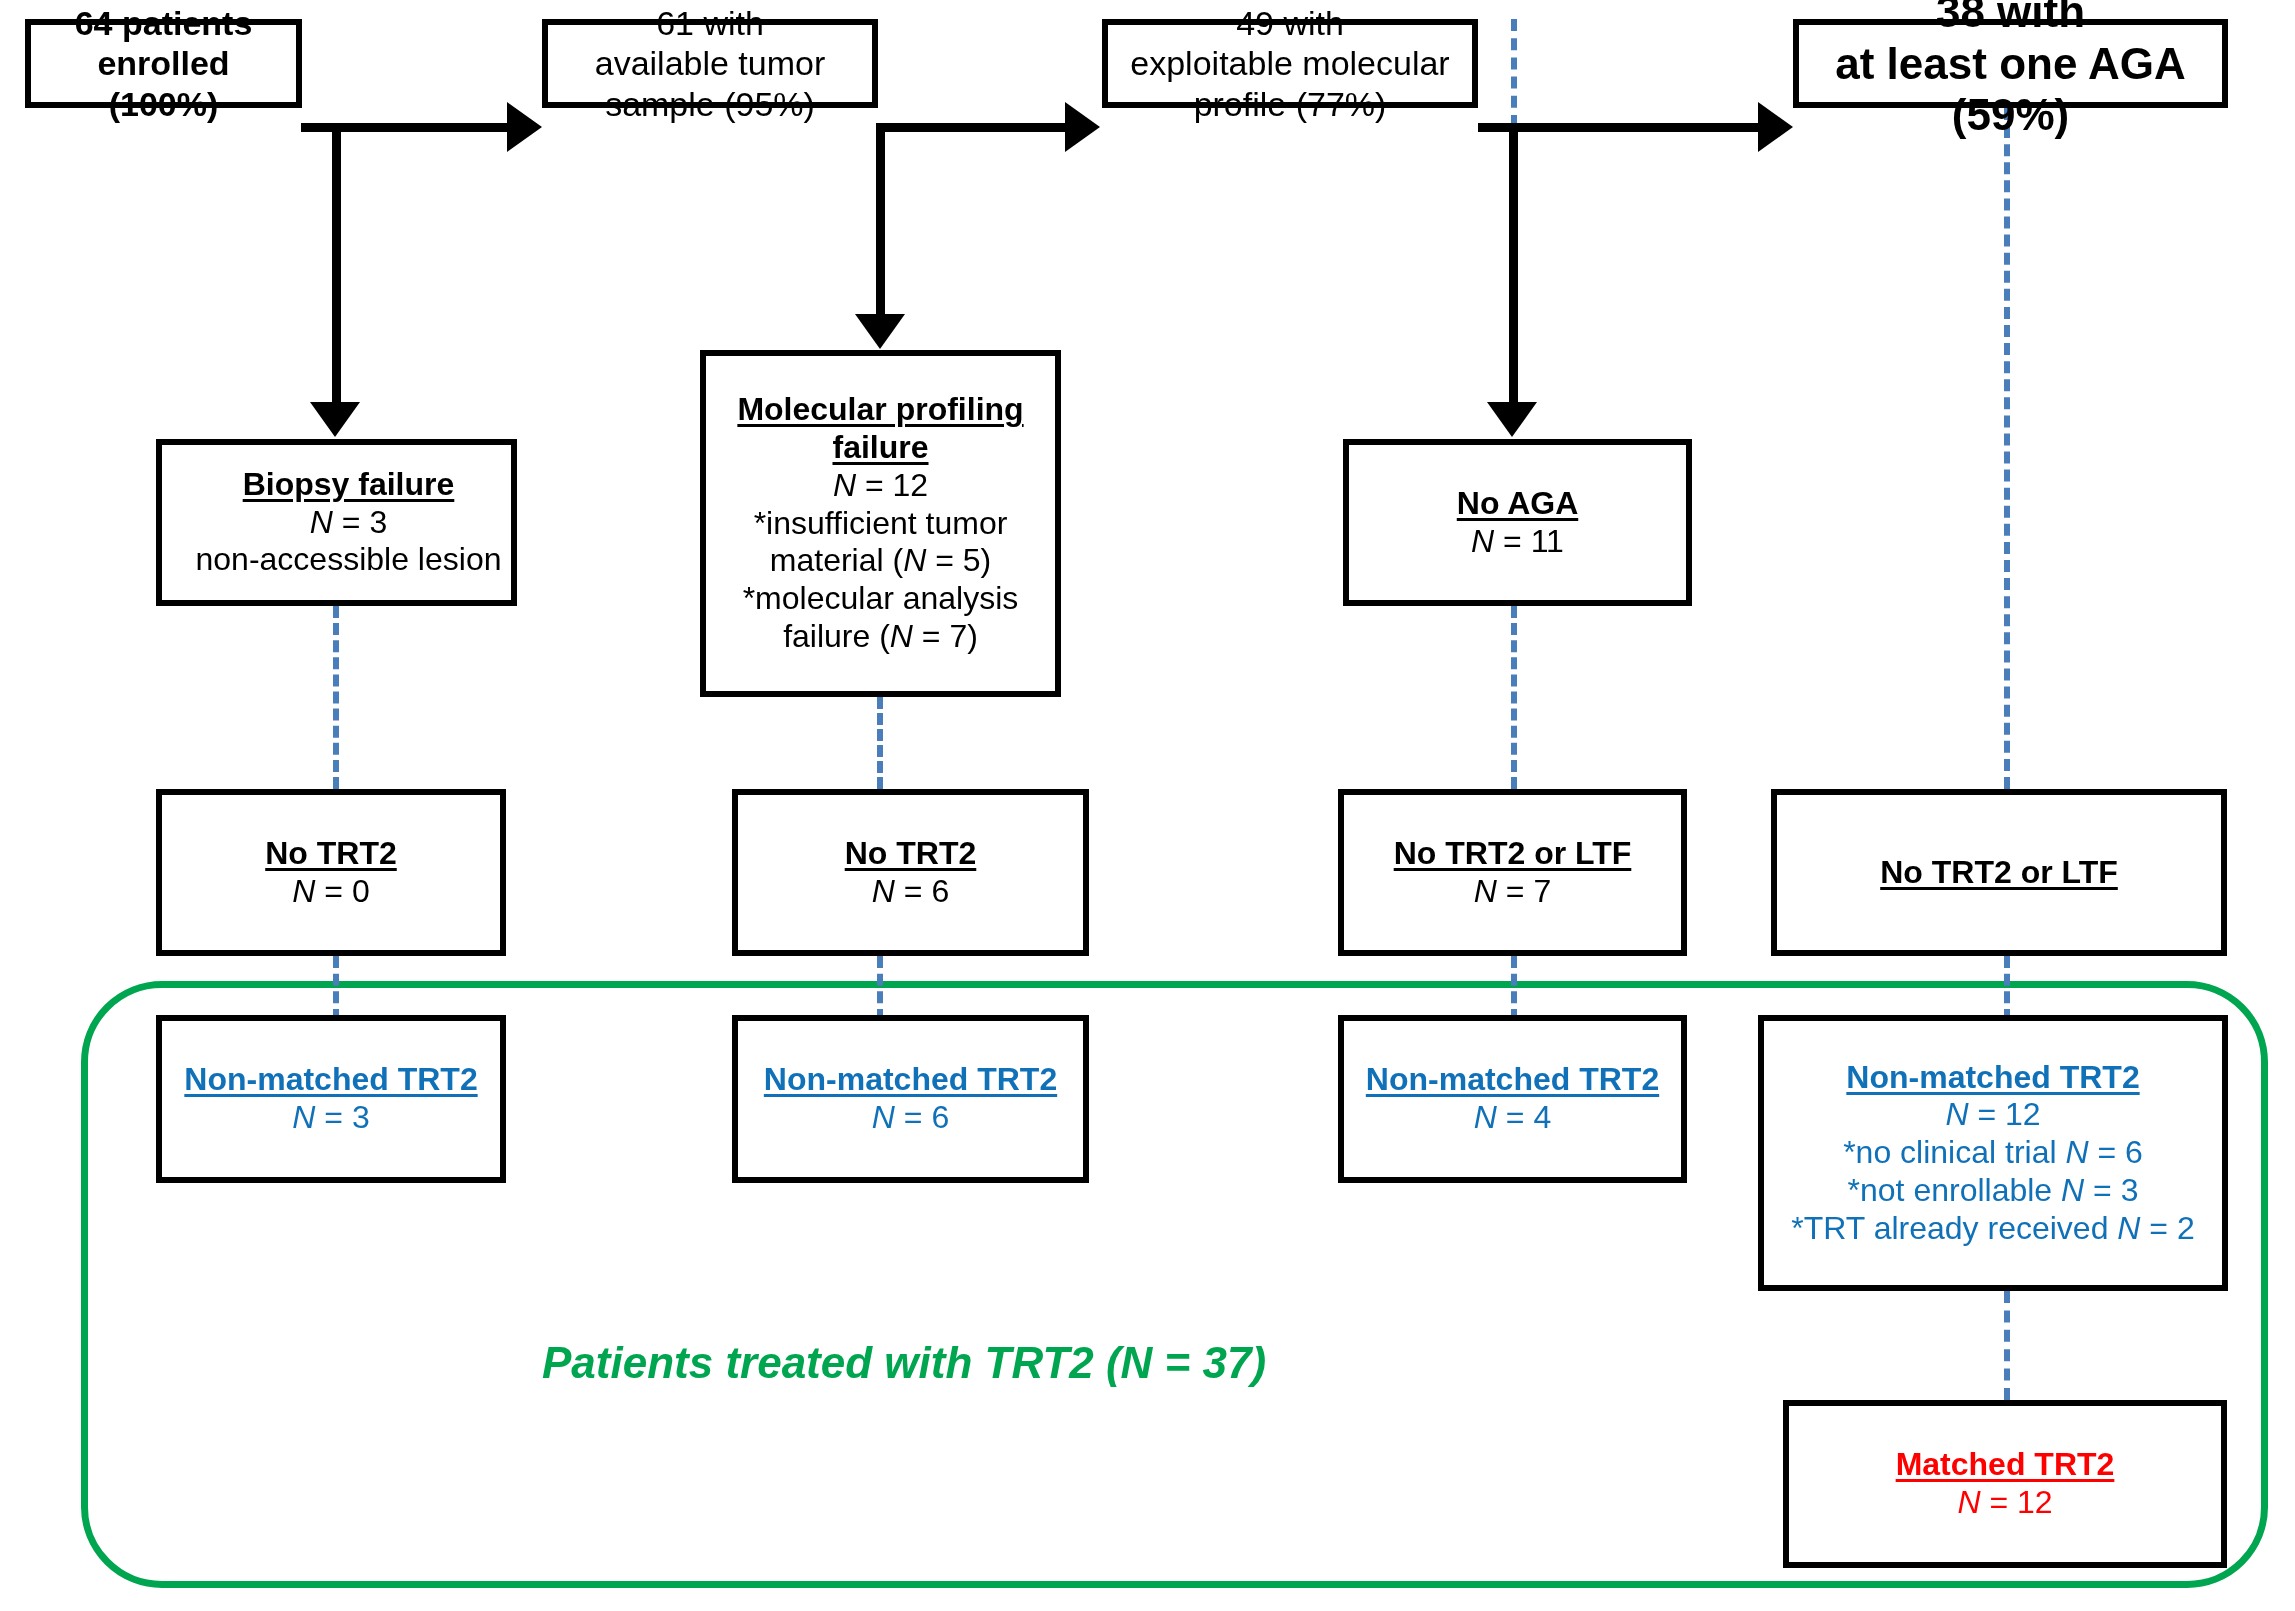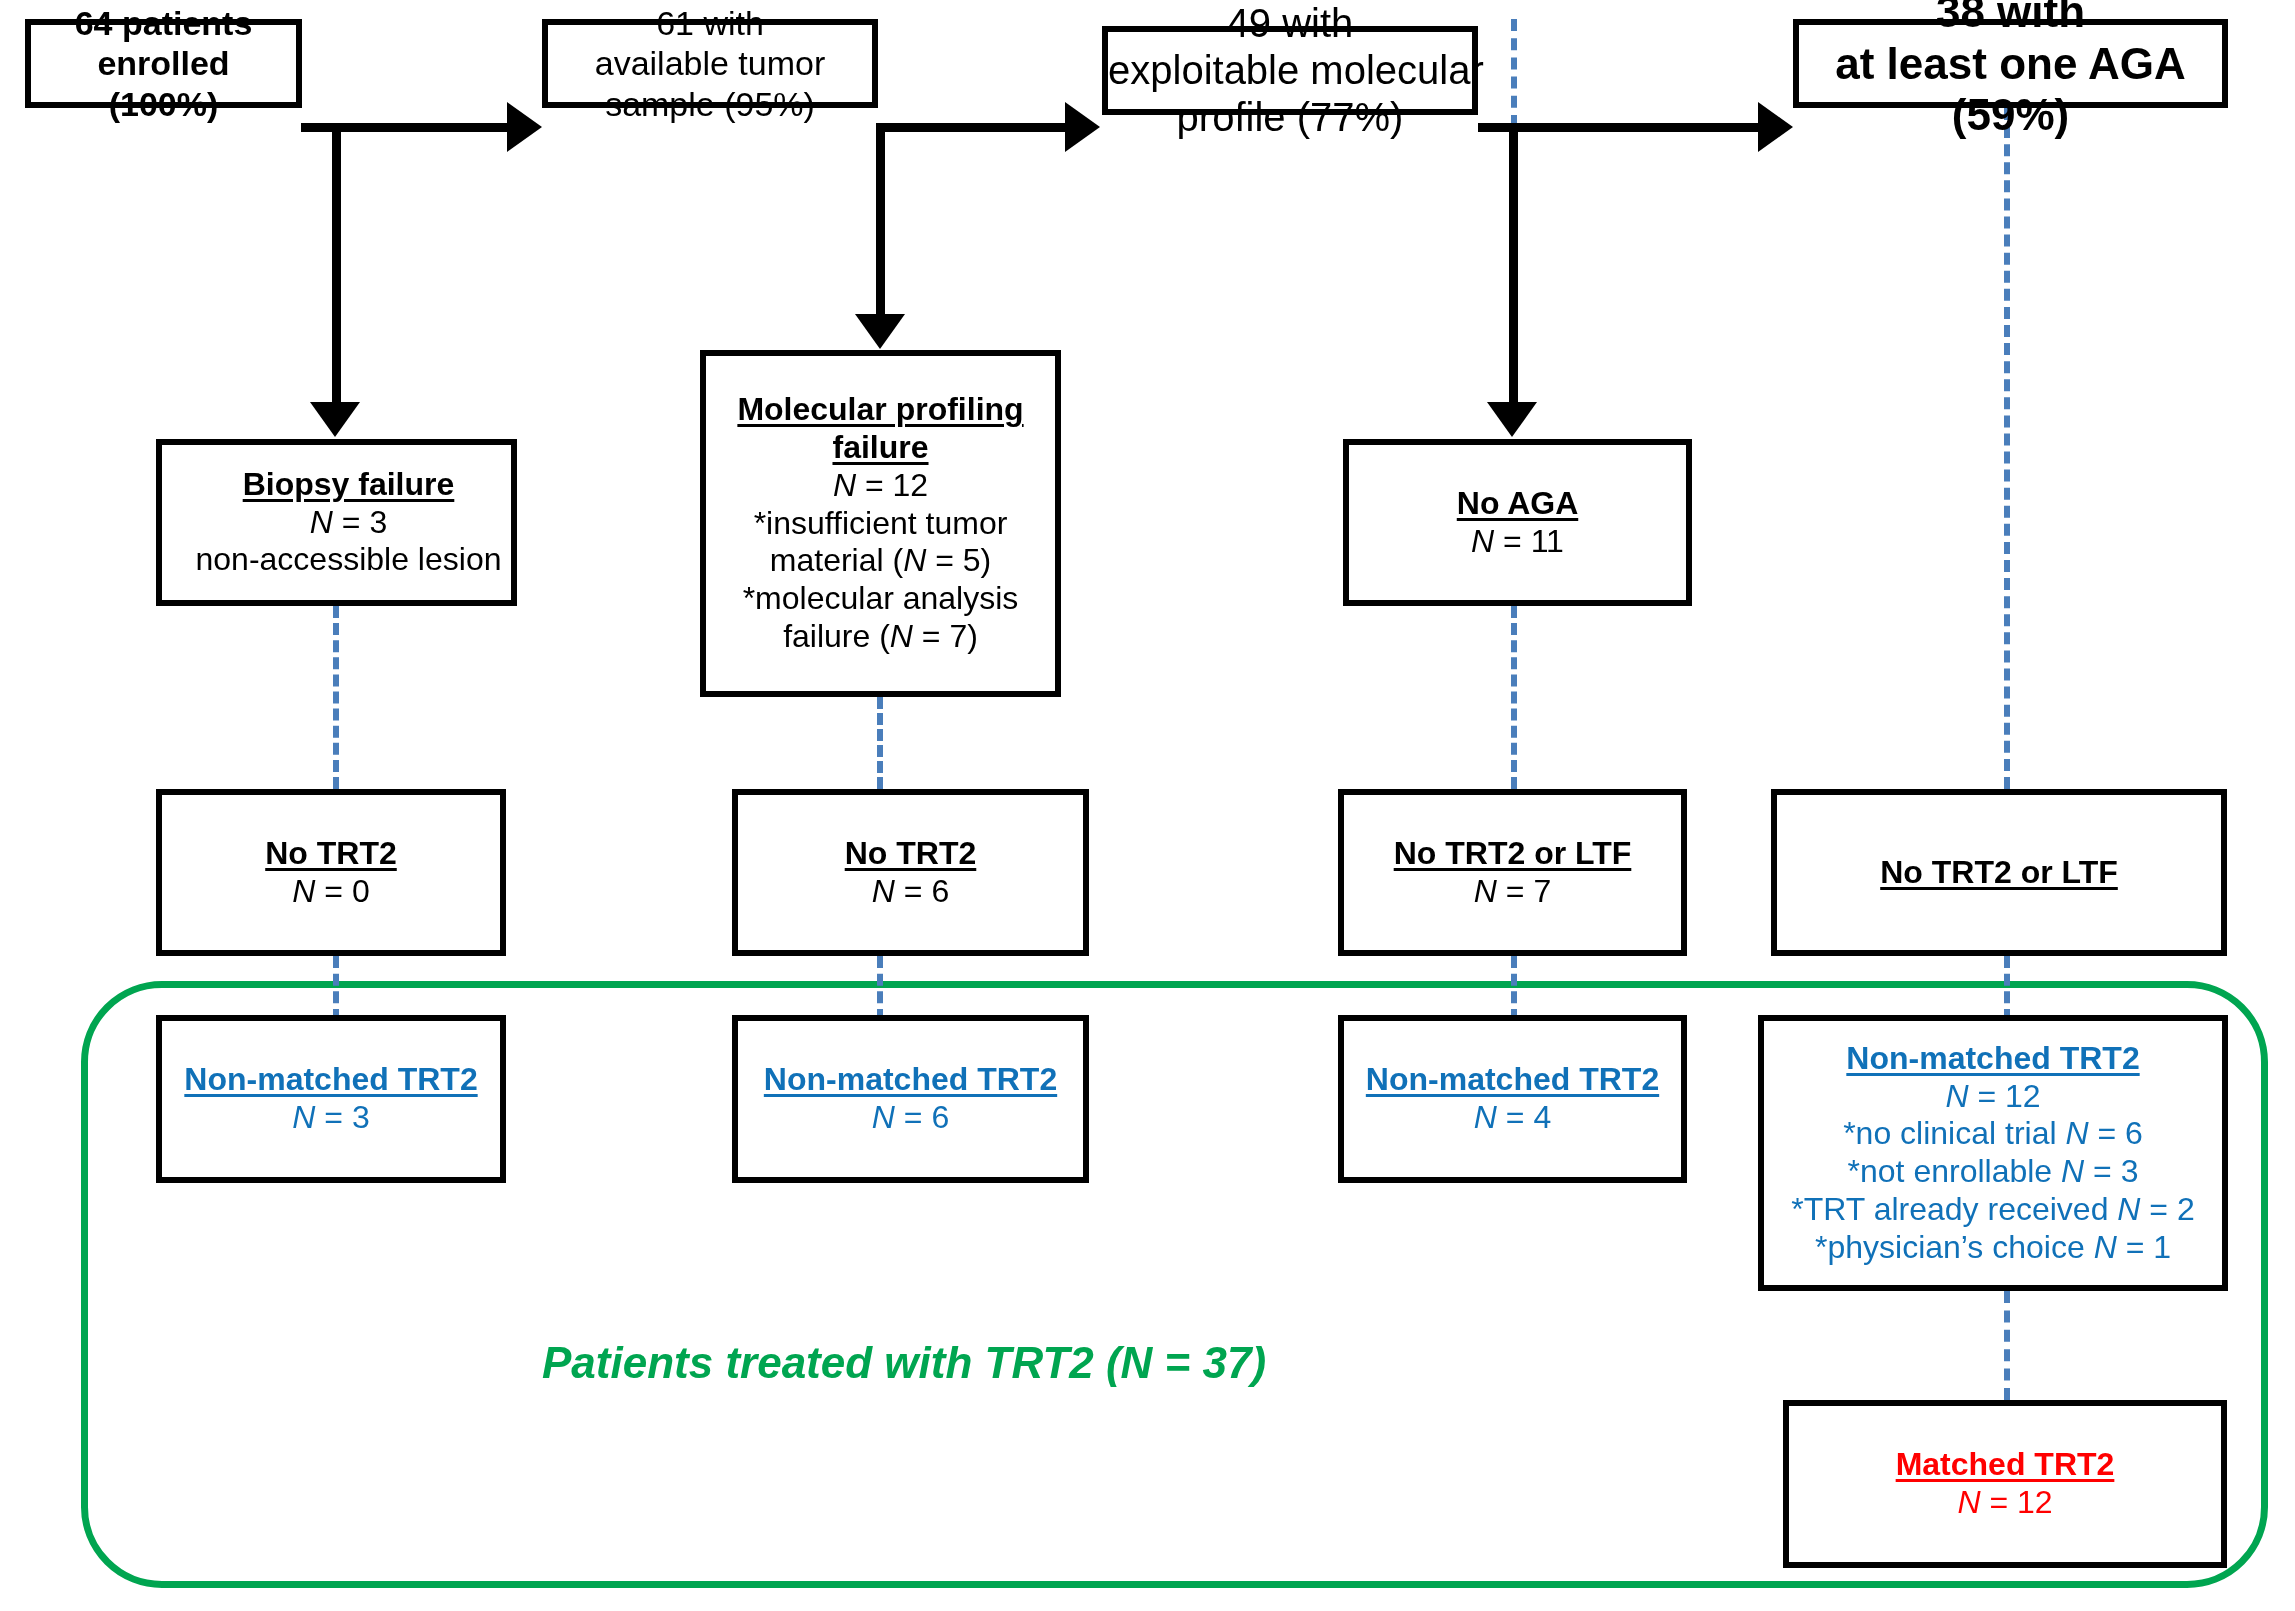--- a/index.html
+++ b/index.html
@@ -80,21 +80,21 @@
     <span class="ln b">enrolled</span>
     <span class="ln b">(100%)</span>
   </div>
 
   <div class="box" style="left:542px;top:19px;width:336px;height:89px;font-size:34px;">
     <span class="ln">61 with</span>
     <span class="ln">available tumor</span>
     <span class="ln">sample (95%)</span>
   </div>
 
-  <div class="box" style="left:1102px;top:19px;width:376px;height:89px;font-size:40px;margin-top:7px;">
+  <div class="box" style="left:1102px;top:19px;width:376px;height:89px;font-size:34px;">
     <span class="ln">49 with</span>
     <span class="ln">exploitable molecular</span>
     <span class="ln">profile (77%)</span>
   </div>
 
   <div class="box" style="left:1793px;top:19px;width:435px;height:89px;font-size:44px;">
     <span class="ln b">38 with</span>
     <span class="ln b">at least one AGA</span>
     <span class="ln b">(59%)</span>
   </div>
@@ -188,21 +188,20 @@
     <span class="ln hdr blue">Non-matched TRT2</span>
     <span class="ln blue"><i>N</i> = 4</span>
   </div>
 
   <div class="box" style="left:1758px;top:1015px;width:470px;height:276px;font-size:32px;">
     <span class="ln hdr blue">Non-matched TRT2</span>
     <span class="ln blue"><i>N</i> = 12</span>
     <span class="ln blue">*no clinical trial <i>N</i> = 6</span>
     <span class="ln blue">*not enrollable <i>N</i> = 3</span>
     <span class="ln blue">*TRT already received <i>N</i> = 2</span>
-    <span class="ln blue">*physician’s choice <i>N</i> = 1</span>
   </div>
 
   <div class="box" style="left:1783px;top:1400px;width:444px;height:168px;font-size:32px;">
     <span class="ln hdr red">Matched TRT2</span>
     <span class="ln red"><i>N</i> = 12</span>
   </div>
 
 </div>
 
 

